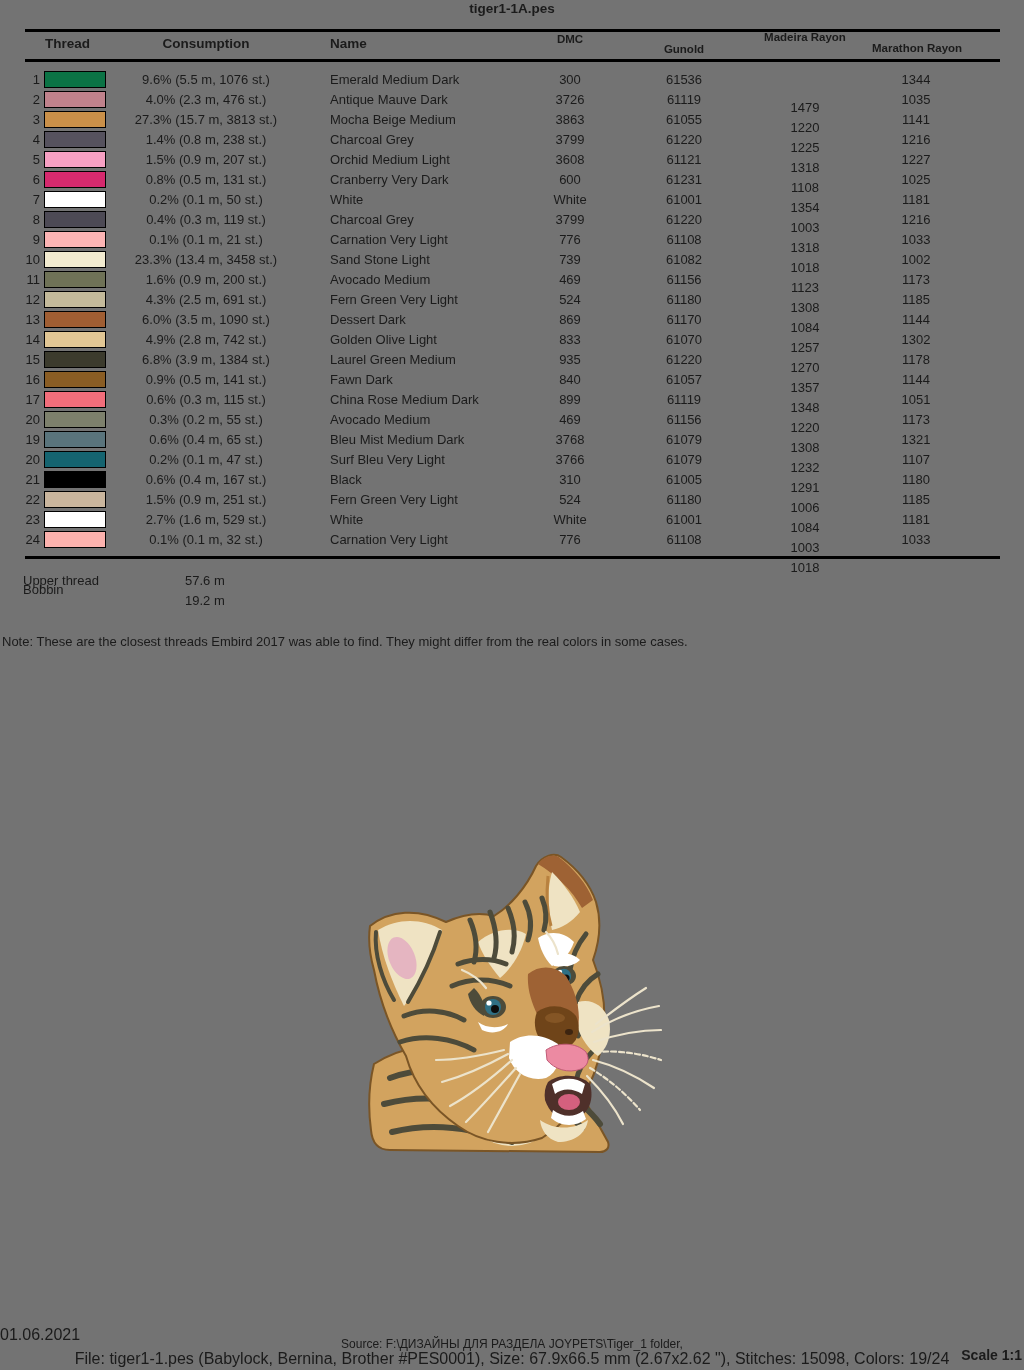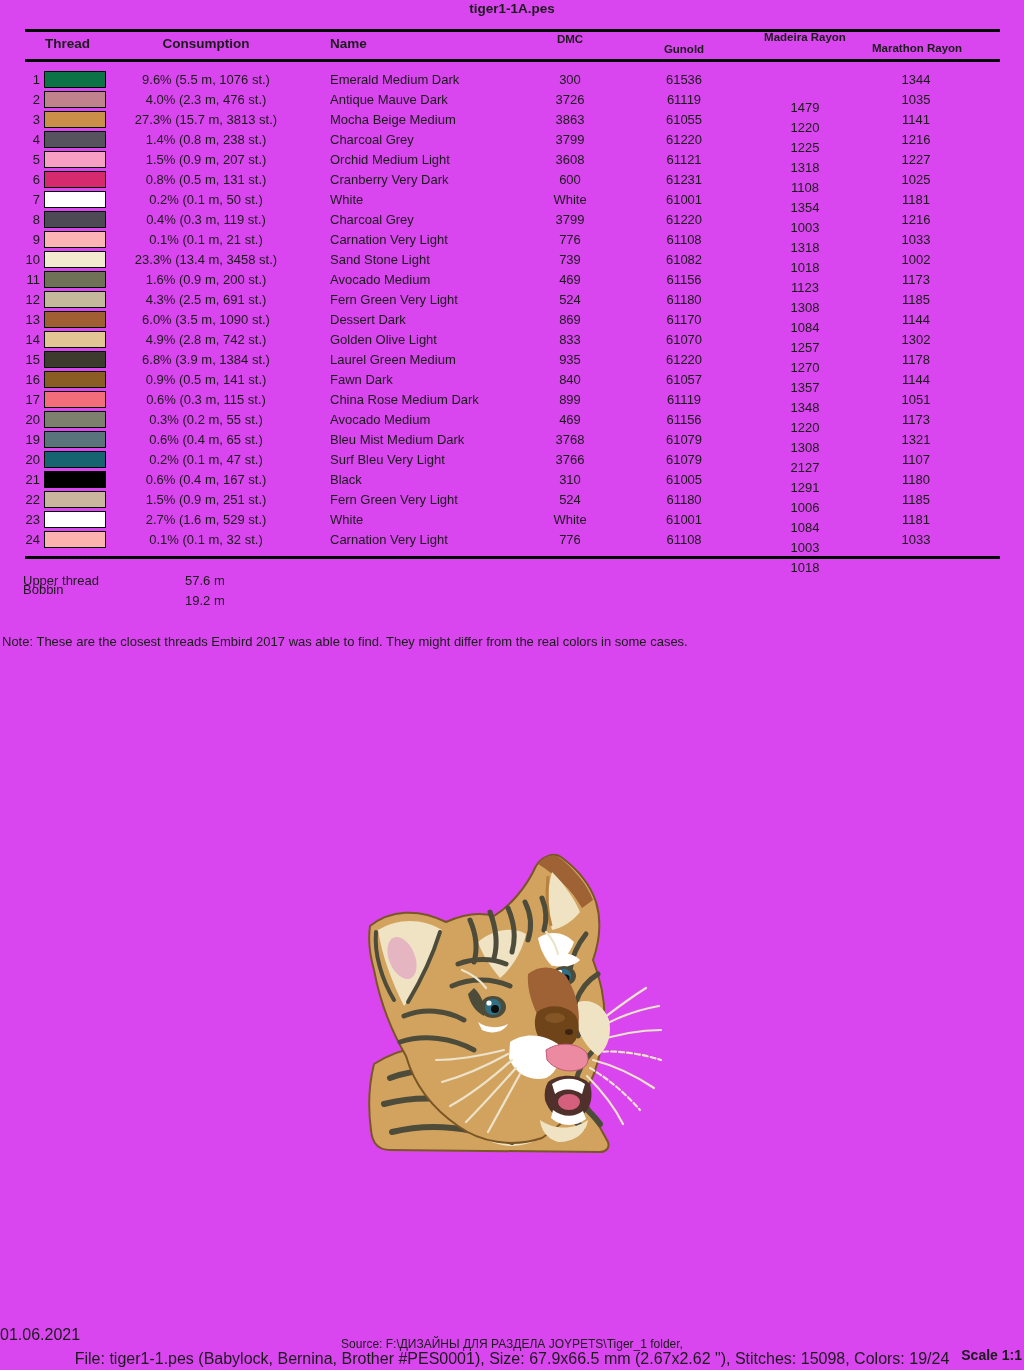--- a/index.html
+++ b/index.html
@@ -1,19 +1,19 @@
 <!DOCTYPE html>
 <html style="--fur: #d2a35f; --fur_dark: #b8813f; --cream: #efe3c3; --white: #ffffff; --stripe: #4d4b3a; --brown: #9e6234; --nose_dark: #6f4419; --pink: #ec8aa2; --tongue: #d4607e; --mouth_dark: #4f302a; --eye: #2f7085; --ear_pink: #e5b5c1; --outline: #7a5526; --whisker: #ece3cb;"><head>
 <meta charset="utf-8">
 <style>
   * { margin:0; padding:0; box-sizing:border-box; }
   html,body { background:#fff; }
   body { font-family:"Liberation Sans", sans-serif; color:#1b1b1b; }
   #page {
-    position:relative; width:1024px; height:1370px; background:#d946ef;
+    position:relative; width:1024px; height:1370px; background:#737373;
     overflow:hidden; margin:0 auto;
   }
   .abs { position:absolute; }
   #doc-title {
     top:1px; left:0; width:1024px; text-align:center;
     font-size:13.5px; font-weight:bold;
   }
   .rule { left:25px; width:975px; height:3px; background:#000; }
   #rule-top { top:29px; }
   #rule-header { top:59px; }
@@ -244,21 +244,21 @@
         <div class="c-madeira">1308</div>
         <div class="c-marathon">1173</div>
       </div>
       <div class="trow">
         <div class="c-num">19</div>
         <div class="c-swatch" style="background: rgb(90, 116, 124);"></div>
         <div class="c-cons">0.6% (0.4 m, 65 st.)</div>
         <div class="c-name">Bleu Mist Medium Dark</div>
         <div class="c-dmc">3768</div>
         <div class="c-gunold">61079</div>
-        <div class="c-madeira">2127</div>
+        <div class="c-madeira">1232</div>
         <div class="c-marathon">1321</div>
       </div>
       <div class="trow">
         <div class="c-num">20</div>
         <div class="c-swatch" style="background: rgb(21, 100, 112);"></div>
         <div class="c-cons">0.2% (0.1 m, 47 st.)</div>
         <div class="c-name">Surf Bleu Very Light</div>
         <div class="c-dmc">3766</div>
         <div class="c-gunold">61079</div>
         <div class="c-madeira">1291</div>

